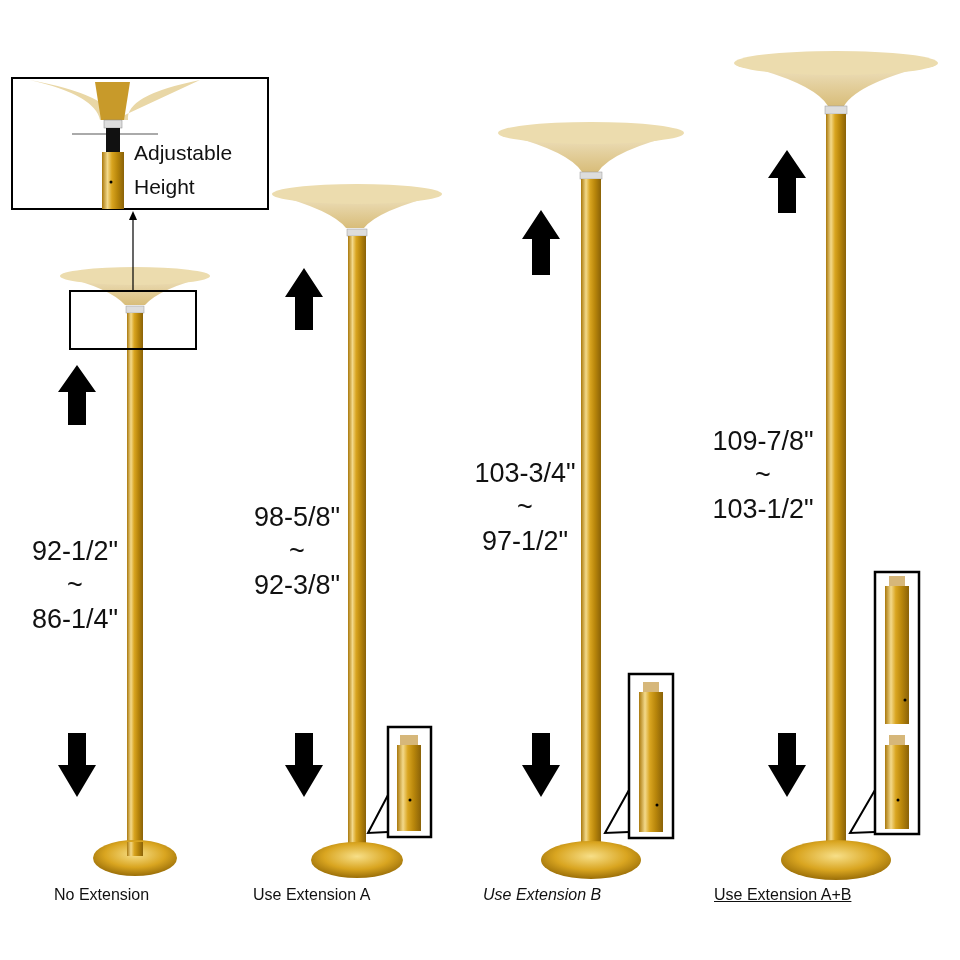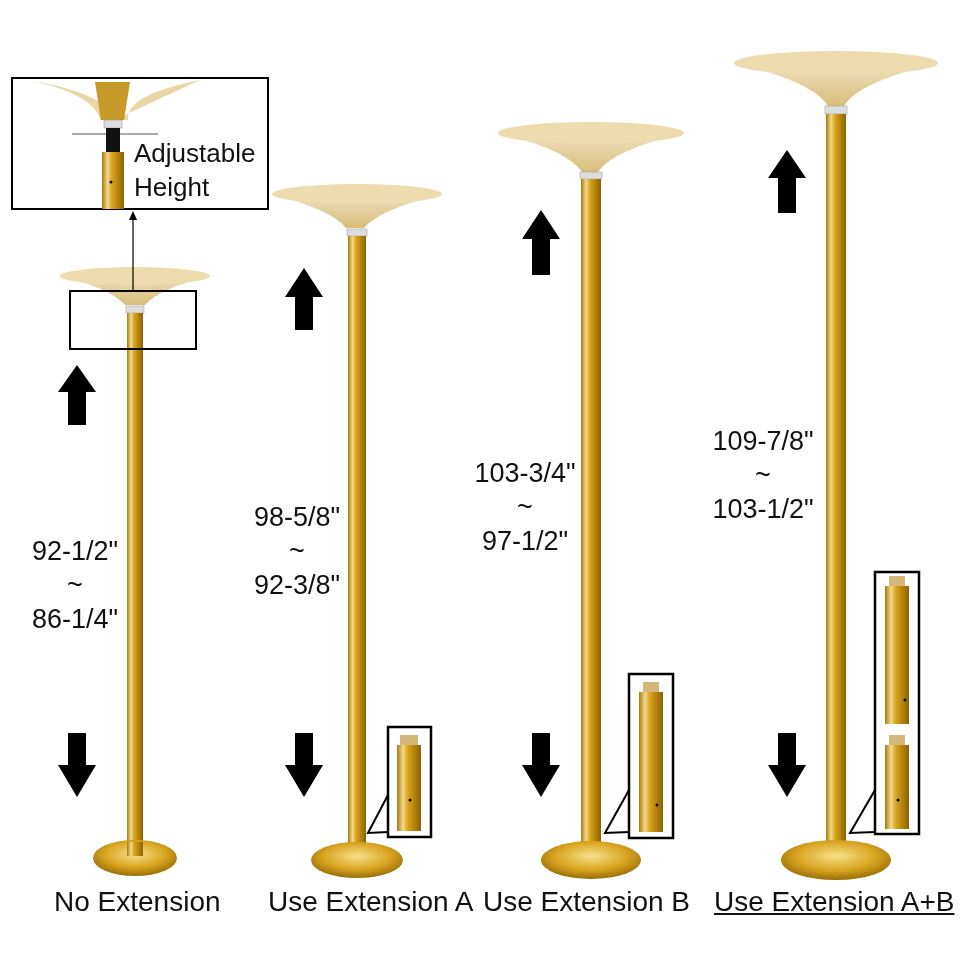--- a/index.html
+++ b/index.html
@@ -1,20 +1,20 @@
 <!DOCTYPE html>
 <html><head>
 <meta charset="utf-8">
 <style>
   html,body{margin:0;padding:0;background:#fff;}
   body{width:960px;height:960px;position:relative;overflow:hidden;font-family:"Liberation Sans",sans-serif;color:#111;}
   svg{position:absolute;left:0;top:0;}
   .range{position:absolute;text-align:center;font-size:27px;line-height:34px;color:#111;}
-  .caption{position:absolute;font-size:28px;color:#111;white-space:nowrap;top:886px;}
-  .inset-label{position:absolute;font-size:26px;line-height:34px;color:#111;}
+  .caption{position:absolute;font-size:16px;color:#111;white-space:nowrap;top:886px;}
+  .inset-label{position:absolute;font-size:21px;line-height:34px;color:#111;}
 </style>
 </head>
 <body>
 
 <svg width="960" height="960" viewBox="0 0 960 960">
   <defs>
     <linearGradient id="rod" x1="0" x2="1" y1="0" y2="0">
       <stop offset="0" stop-color="#a9780c"></stop>
       <stop offset="0.25" stop-color="#f3d98a"></stop>
       <stop offset="0.45" stop-color="#d9a520"></stop>
@@ -142,15 +142,15 @@
   <div>~</div>
   <div>97-1/2"</div>
 </div>
 <div class="range" style="left:693px;top:424px;width:140px;">
   <div>109-7/8"</div>
   <div>~</div>
   <div>103-1/2"</div>
 </div>
 
 <div class="caption" style="left:54px;">No Extension</div>
-<div class="caption" style="left:268px;">Use Extension A</div>
-<div class="caption" style="left:483px;">Use Extension B</div>
+<div class="caption" style="left:253px;">Use Extension A</div>
+<div class="caption" style="left:483px;font-style:italic;">Use Extension B</div>
 <div class="caption" style="left:714px;text-decoration:underline;">Use Extension A+B</div>
 
 </body></html>

